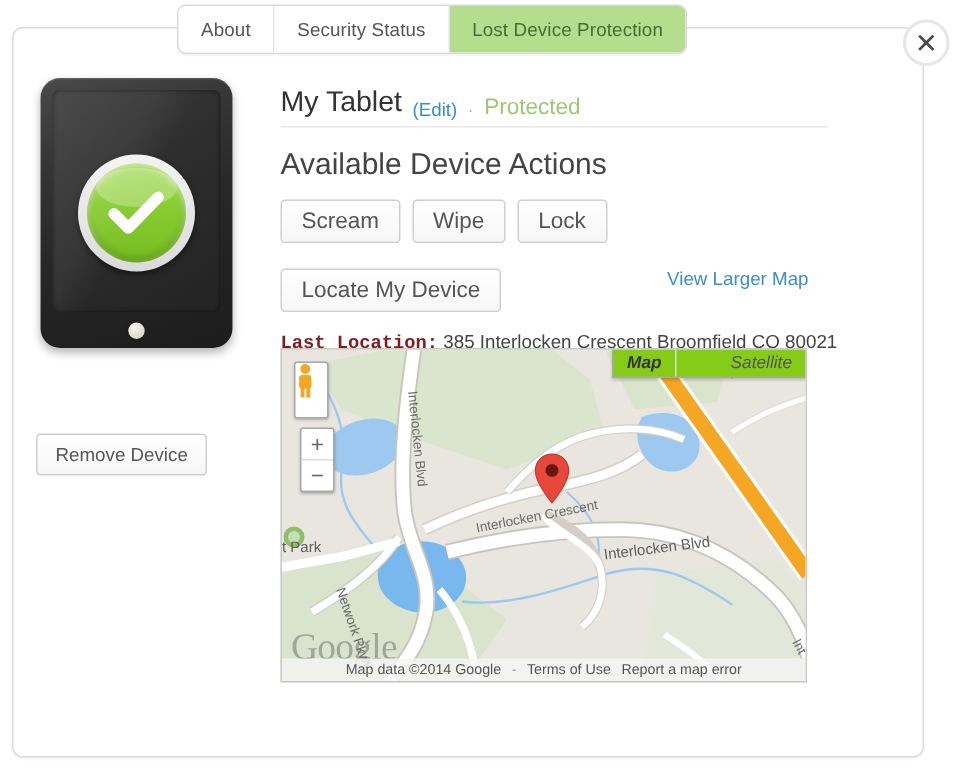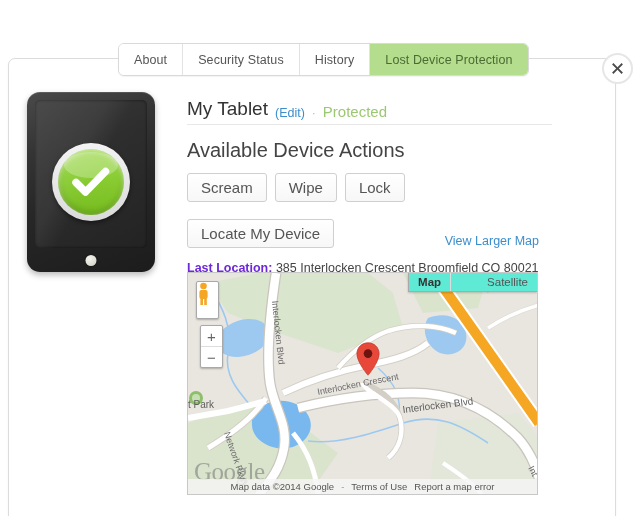--- a/index.html
+++ b/index.html
@@ -4,21 +4,21 @@
 <style>
   html, body {
     margin: 0;
     padding: 0;
     width: 640px;
     height: 516px;
     background: #ffffff;
     font-family: "Liberation Sans", sans-serif;
     overflow: hidden;
   }
-  #root { position: relative; width: 640px; height: 384px; margin-top: 40px; }
+  #root { position: relative; width: 640px; height: 384px; }
 
   
   .panel {
     position: absolute;
     left: 8px; top: 18px;
     width: 608px; height: 487px;
     background: #ffffff;
     border: 1px solid #dcdcdc;
     border-radius: 7px;
     box-sizing: border-box;
@@ -188,32 +188,32 @@
     background: linear-gradient(#ffffff, #f7f7f7);
     border: 1px solid #cfcfcf;
     border-radius: 3px;
     cursor: pointer;
     white-space: nowrap;
   }
 
   .locate-row {
     margin-top: 17px;
     display: flex;
-    align-items: flex-end;
+    align-items: flex-start;
     justify-content: space-between;
     width: 352px;
   }
   .map-link { font-size: 12.5px; color: #3b8ecc; cursor: pointer; }
 
   .last-loc {
     margin-top: 13px;
     font-size: 12.5px;
     color: #444444;
   }
-  .last-loc b { color: #6d28d9; }
+  .last-loc b { color: #7f1d1d; font-family: Liberation Mono, monospace; }
 
   
   .map {
     position: absolute;
     left: 187px; top: 232px;
     width: 351px; height: 223px;
     border: 1px solid #c8c8c8;
     box-sizing: border-box;
     overflow: hidden;
     background: #e9e6df;
@@ -242,24 +242,25 @@
     height: 20px;
     display: flex; align-items: center; justify-content: center;
     font-size: 15px; color: #666666; cursor: pointer;
     line-height: 1;
   }
   .zoomctl div:first-child { border-bottom: 1px solid #dddddd; }
 
   .maptype {
     position: absolute; right: 0px; top: 0px;
     display: flex;
-    background: #5eead4;
+    background: #84cc16;
     border: 1px solid #a9a9a9;
     border-top: none; border-right: none;
     box-shadow: 0 1px 2px rgba(0,0,0,0.2);
+    font-style: italic;
   }
   .maptype span {
     padding: 3px 9px;
     font-size: 11.5px;
     color: #555555;
     cursor: pointer;
     white-space: nowrap;
   }
   .maptype span.sel { font-weight: bold; color: #333333; }
   .maptype span + span { border-left: 1px solid #dddddd; padding-left: 36px; }
@@ -308,21 +309,20 @@
 </head>
 <body>
 
 <div id="root">
 
   <div class="panel"></div>
 
   <div class="tabbar">
     <div class="tab">About</div>
     <div class="tab">Security Status</div>
-    <div class="tab">History</div>
     <div class="tab active">Lost Device Protection</div>
   </div>
 
   <div class="close-btn">
     <svg width="13" height="13" viewBox="0 0 13 13">
       <path d="M2.4 1.1 L6.5 5.2 L10.6 1.1 L11.9 2.4 L7.8 6.5 L11.9 10.6 L10.6 11.9 L6.5 7.8 L2.4 11.9 L1.1 10.6 L5.2 6.5 L1.1 2.4 Z" fill="#4a4a4a"></path>
     </svg>
   </div>
 
   <div class="device-col">
@@ -333,20 +333,21 @@
           <svg class="badge-check" width="38" height="30" viewBox="0 0 38 30">
             <path d="M4 15.5 L13.5 25 L33.5 4.5" stroke="#ffffff" stroke-width="7.5" fill="none" stroke-linecap="round" stroke-linejoin="round"></path>
           </svg>
         </div>
       </div>
       <div class="tablet-gloss"></div>
       <div class="tablet-home"></div>
     </div>
   </div>
 
+  <div class="remove-btn">Remove Device</div>
 
   <div class="content">
 
     <div class="title-row">
       <span class="dev-title">My Tablet</span>
       <span class="edit-link">(Edit)</span>
       <span class="sep-dot">·</span>
       <span class="protected">Protected</span>
     </div>
 

